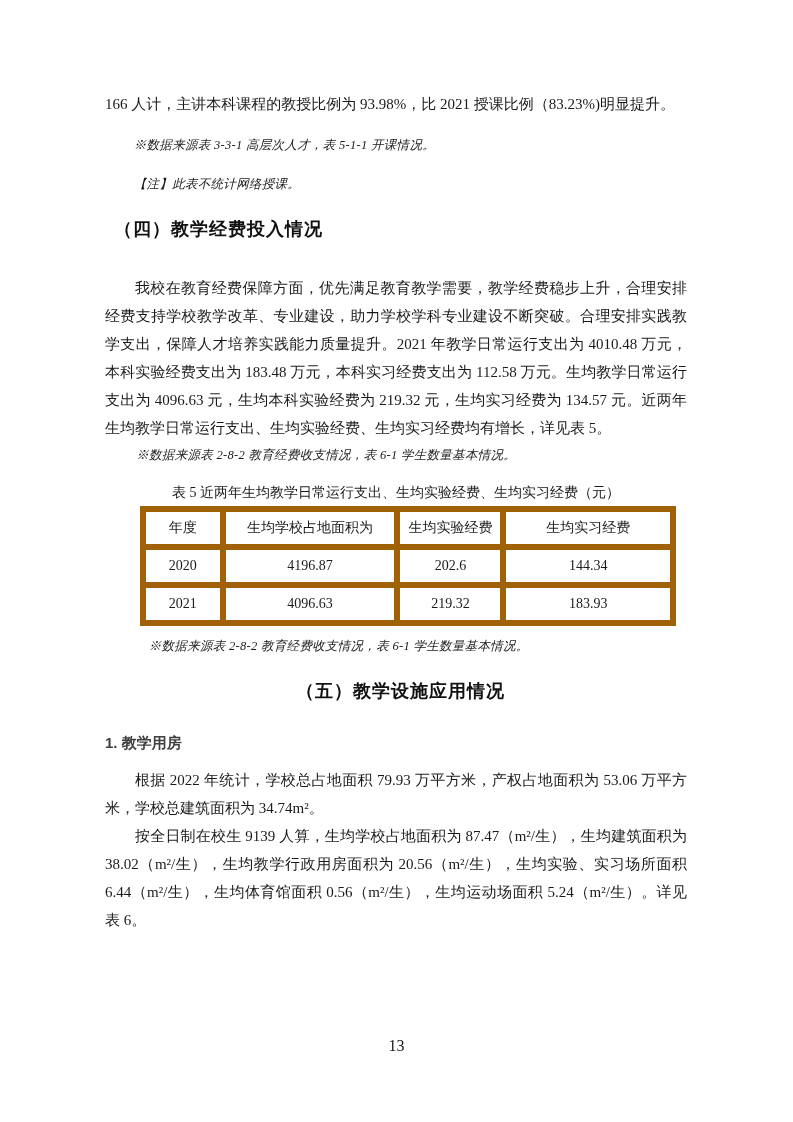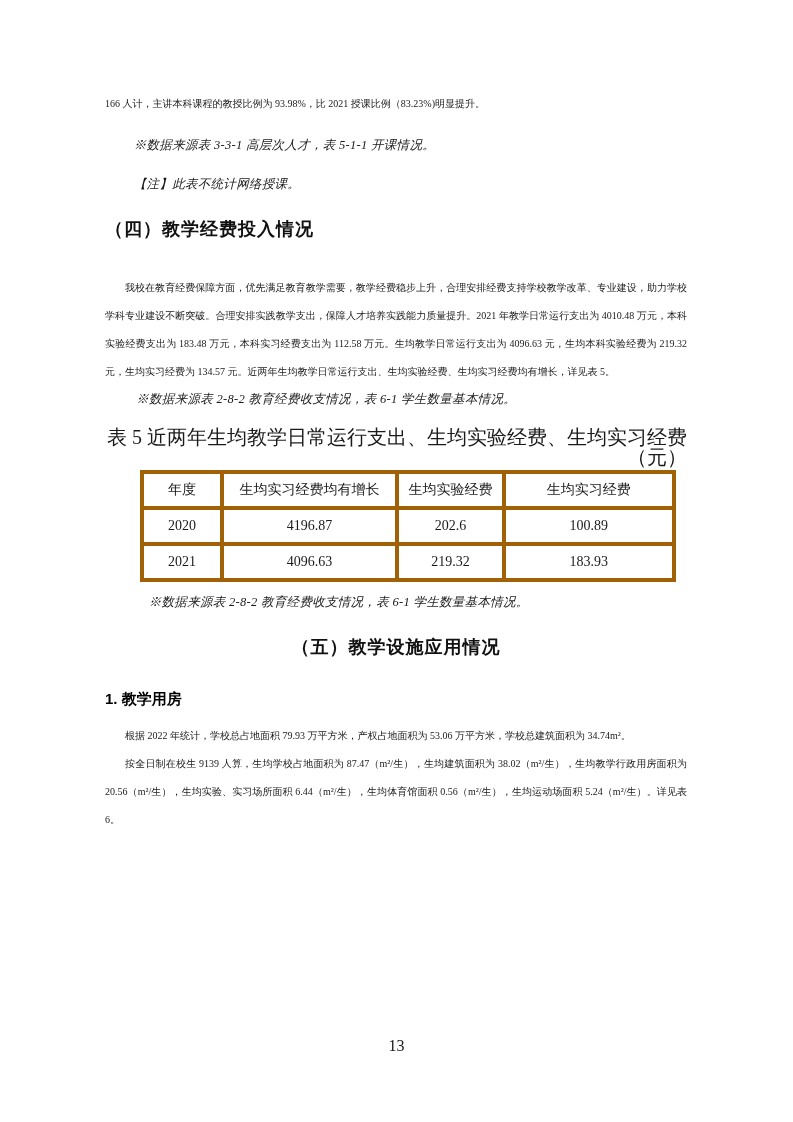--- a/index.html
+++ b/index.html
@@ -9,69 +9,69 @@
     height: 1122px;
     box-sizing: border-box;
     padding: 90px 106px 0 105px;
     background: #ffffff;
     color: #1a1a1a;
     font-family: "Liberation Serif", "DejaVu Serif", serif;
     overflow: hidden;
   }
   .para {
     margin: 0;
-    font-size: 10px;
+    font-size: 15px;
     line-height: 28px;
     text-align: justify;
   }
   .para.indent { text-indent: 2em; }
   .notes-block { margin-top: 6px; }
   .note {
     margin: 16px;
     font-size: 12.5px;
     line-height: 23px;
     font-style: italic;
     letter-spacing: 0.3px;
   }
   .note.lvl1 { margin-left: 2.3em; }
   .note.lvl2 { margin-left: 2.5em; margin-top: 2px; }
   .note.lvl3 { margin-left: 3.5em; margin-top: 9px; }
   .section-heading {
-    margin: 20px 0 32px 0;
+    margin: 20px 0 32px 9px;
     font-family: "Liberation Sans", "DejaVu Sans", sans-serif;
     font-weight: 600;
     font-size: 18px;
     line-height: 26px;
     letter-spacing: 1px;
     color: #111111;
   }
   .section-heading.second { margin-top: 20px; margin-bottom: 0; text-align: center; }
   .sub-heading {
     margin: 30px 0 14px 0;
     font-family: "Liberation Sans", "DejaVu Sans", sans-serif;
     font-weight: 700;
     font-size: 15px;
     line-height: 18px;
-    color: #000000;
+    color: #404040;
   }
   .table-caption {
     margin: 2px 0 3px 0;
-    font-size: 20px;
+    font-size: 14px;
     line-height: 20px;
-    text-align: right;
+    text-align: center;
   }
   .data-table {
     border-collapse: collapse;
     table-layout: fixed;
     width: 536px;
     margin-left: 35px;
     margin-top: 3px;
   }
   .data-table th, .data-table td {
-    border: 4px solid #a16207;
+    border: 6px solid #a16207;
     height: 32px;
     padding: 0 2px;
     font-size: 14px;
     font-weight: normal;
     text-align: center;
     vertical-align: middle;
     line-height: 18px;
   }
   .page-number {
     position: absolute;
@@ -106,29 +106,29 @@
   <table class="data-table">
     <colgroup>
       <col style="width:15%">
         <col style="width:33%">
         <col style="width:20%">
         <col style="width:32%">
     </colgroup>
     <tbody>
       <tr>
         <th>年度</th>
-        <th>生均实习经费均有增长</th>
+        <th>生均学校占地面积为</th>
         <th>生均实验经费</th>
         <th>生均实习经费</th>
       </tr>
       <tr>
         <td>2020</td>
         <td>4196.87</td>
         <td>202.6</td>
-        <td>100.89</td>
+        <td>144.34</td>
       </tr>
       <tr>
         <td>2021</td>
         <td>4096.63</td>
         <td>219.32</td>
         <td>183.93</td>
       </tr>
     </tbody>
   </table>
 

